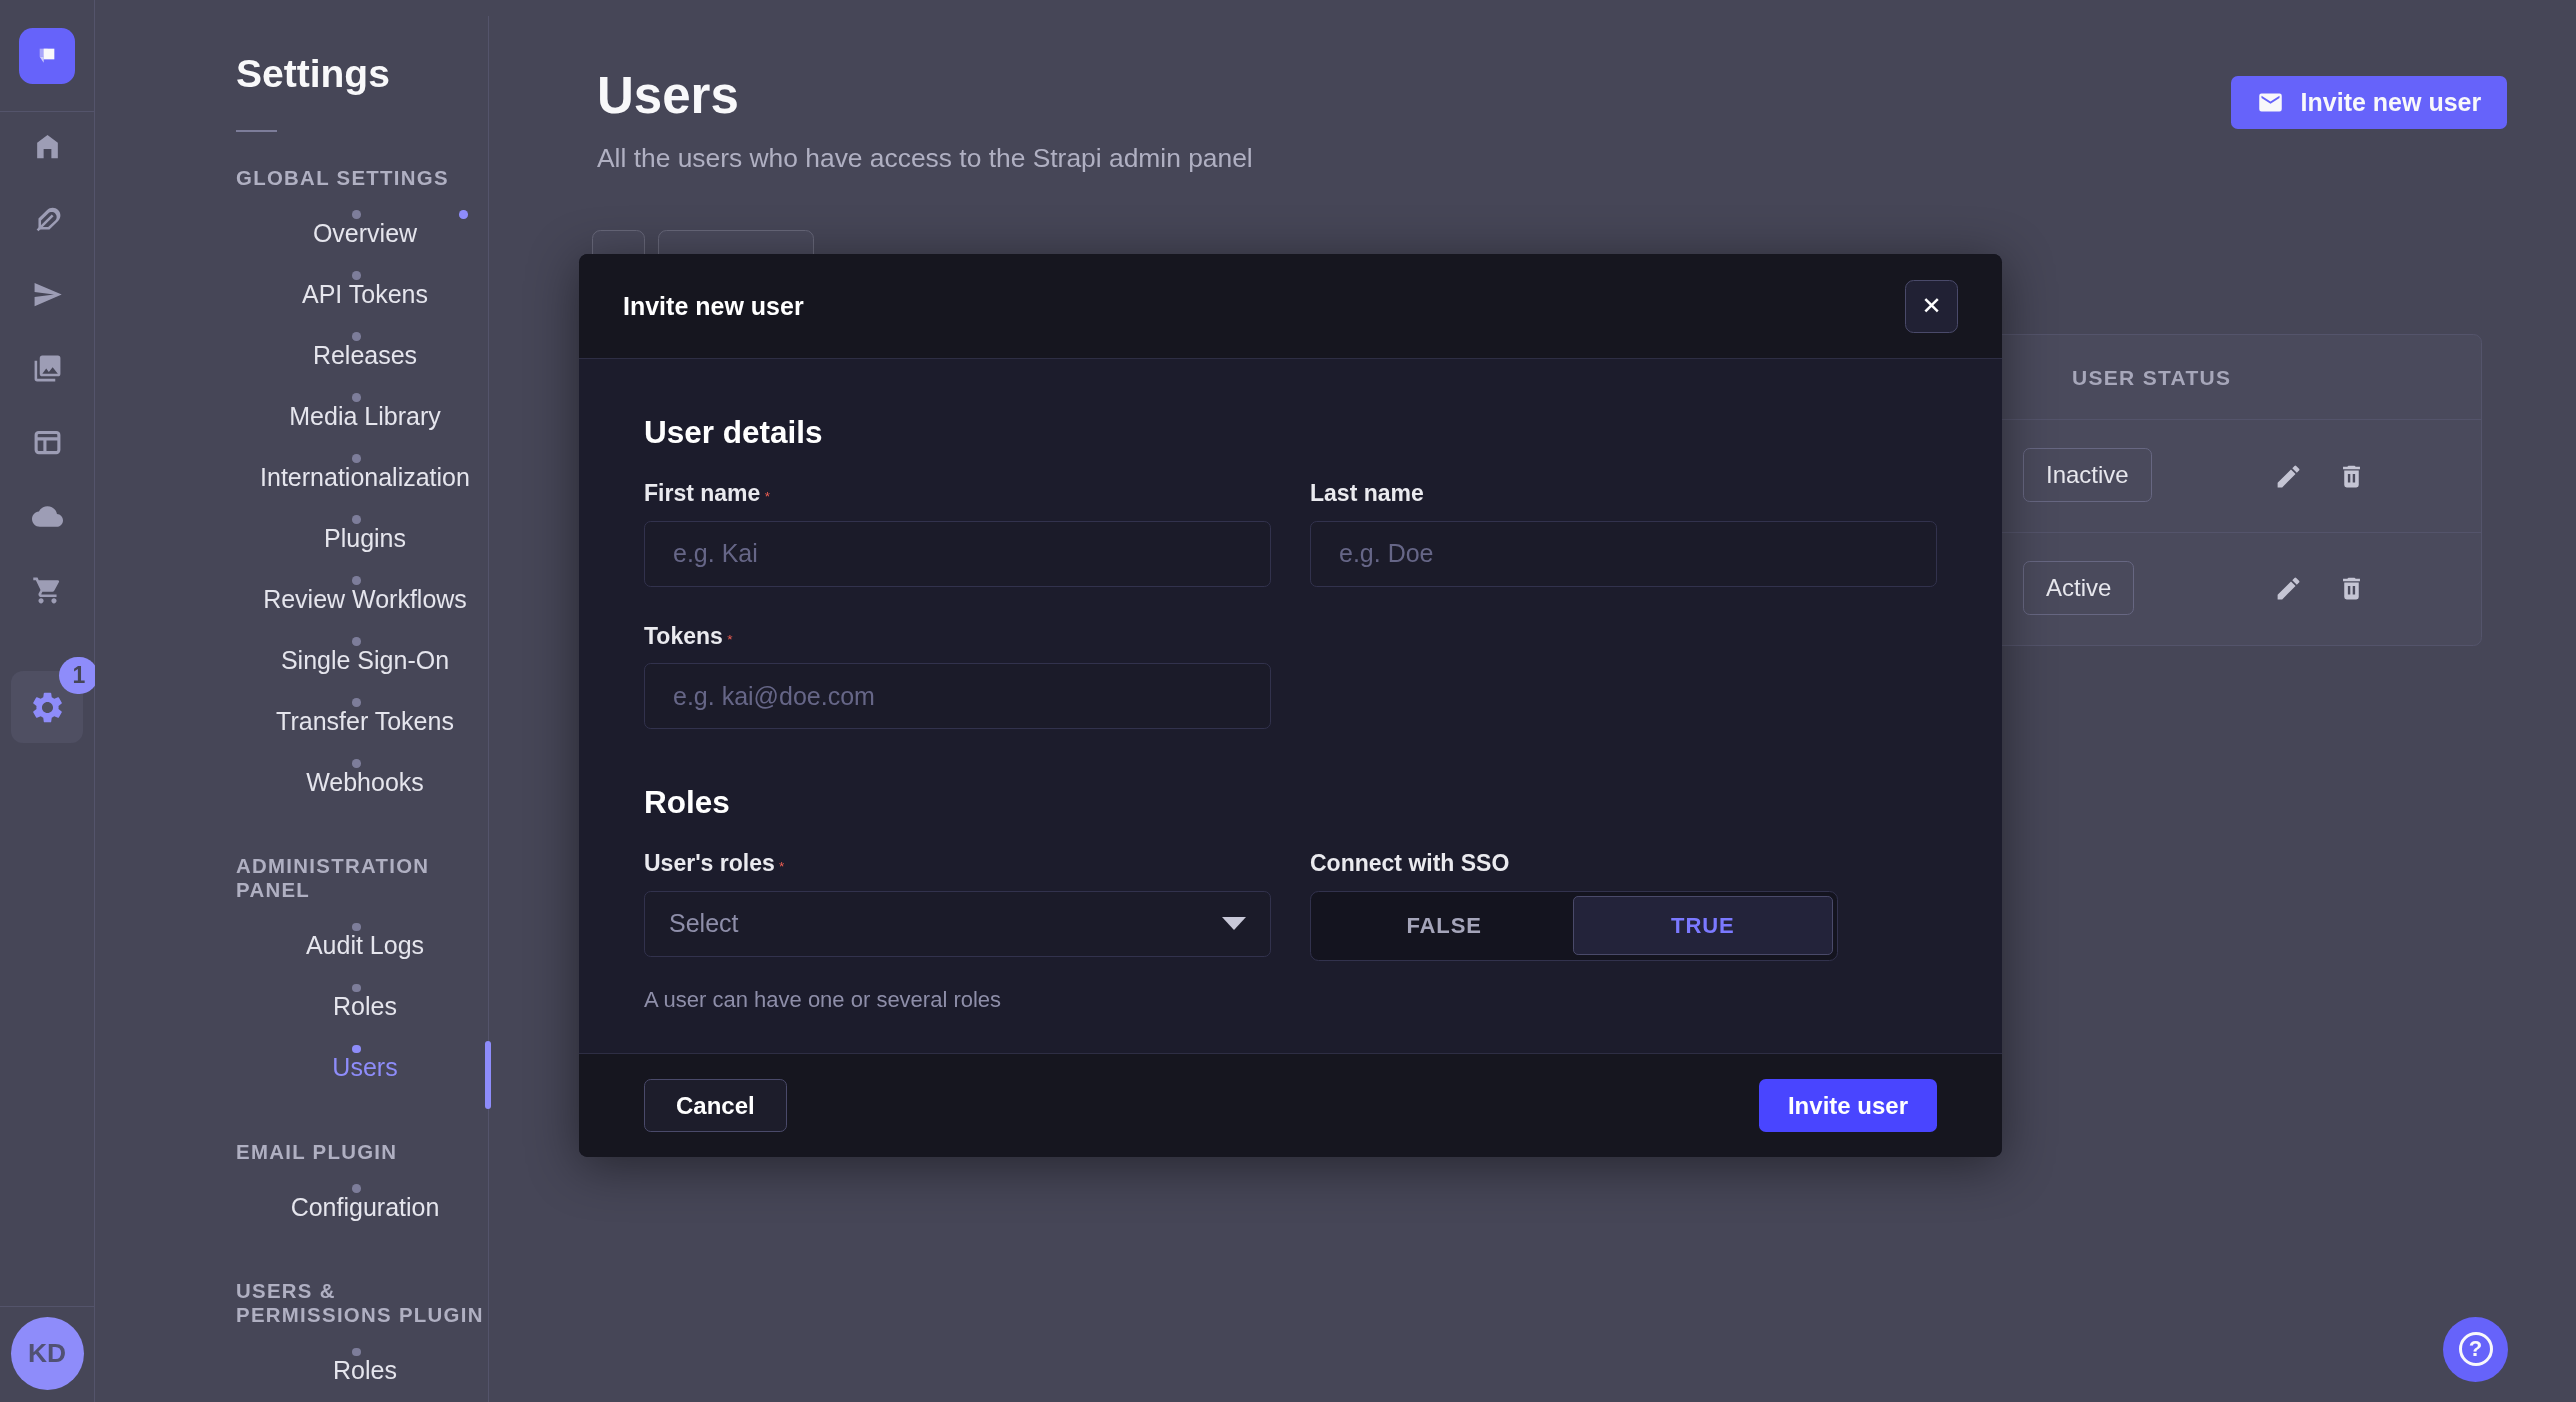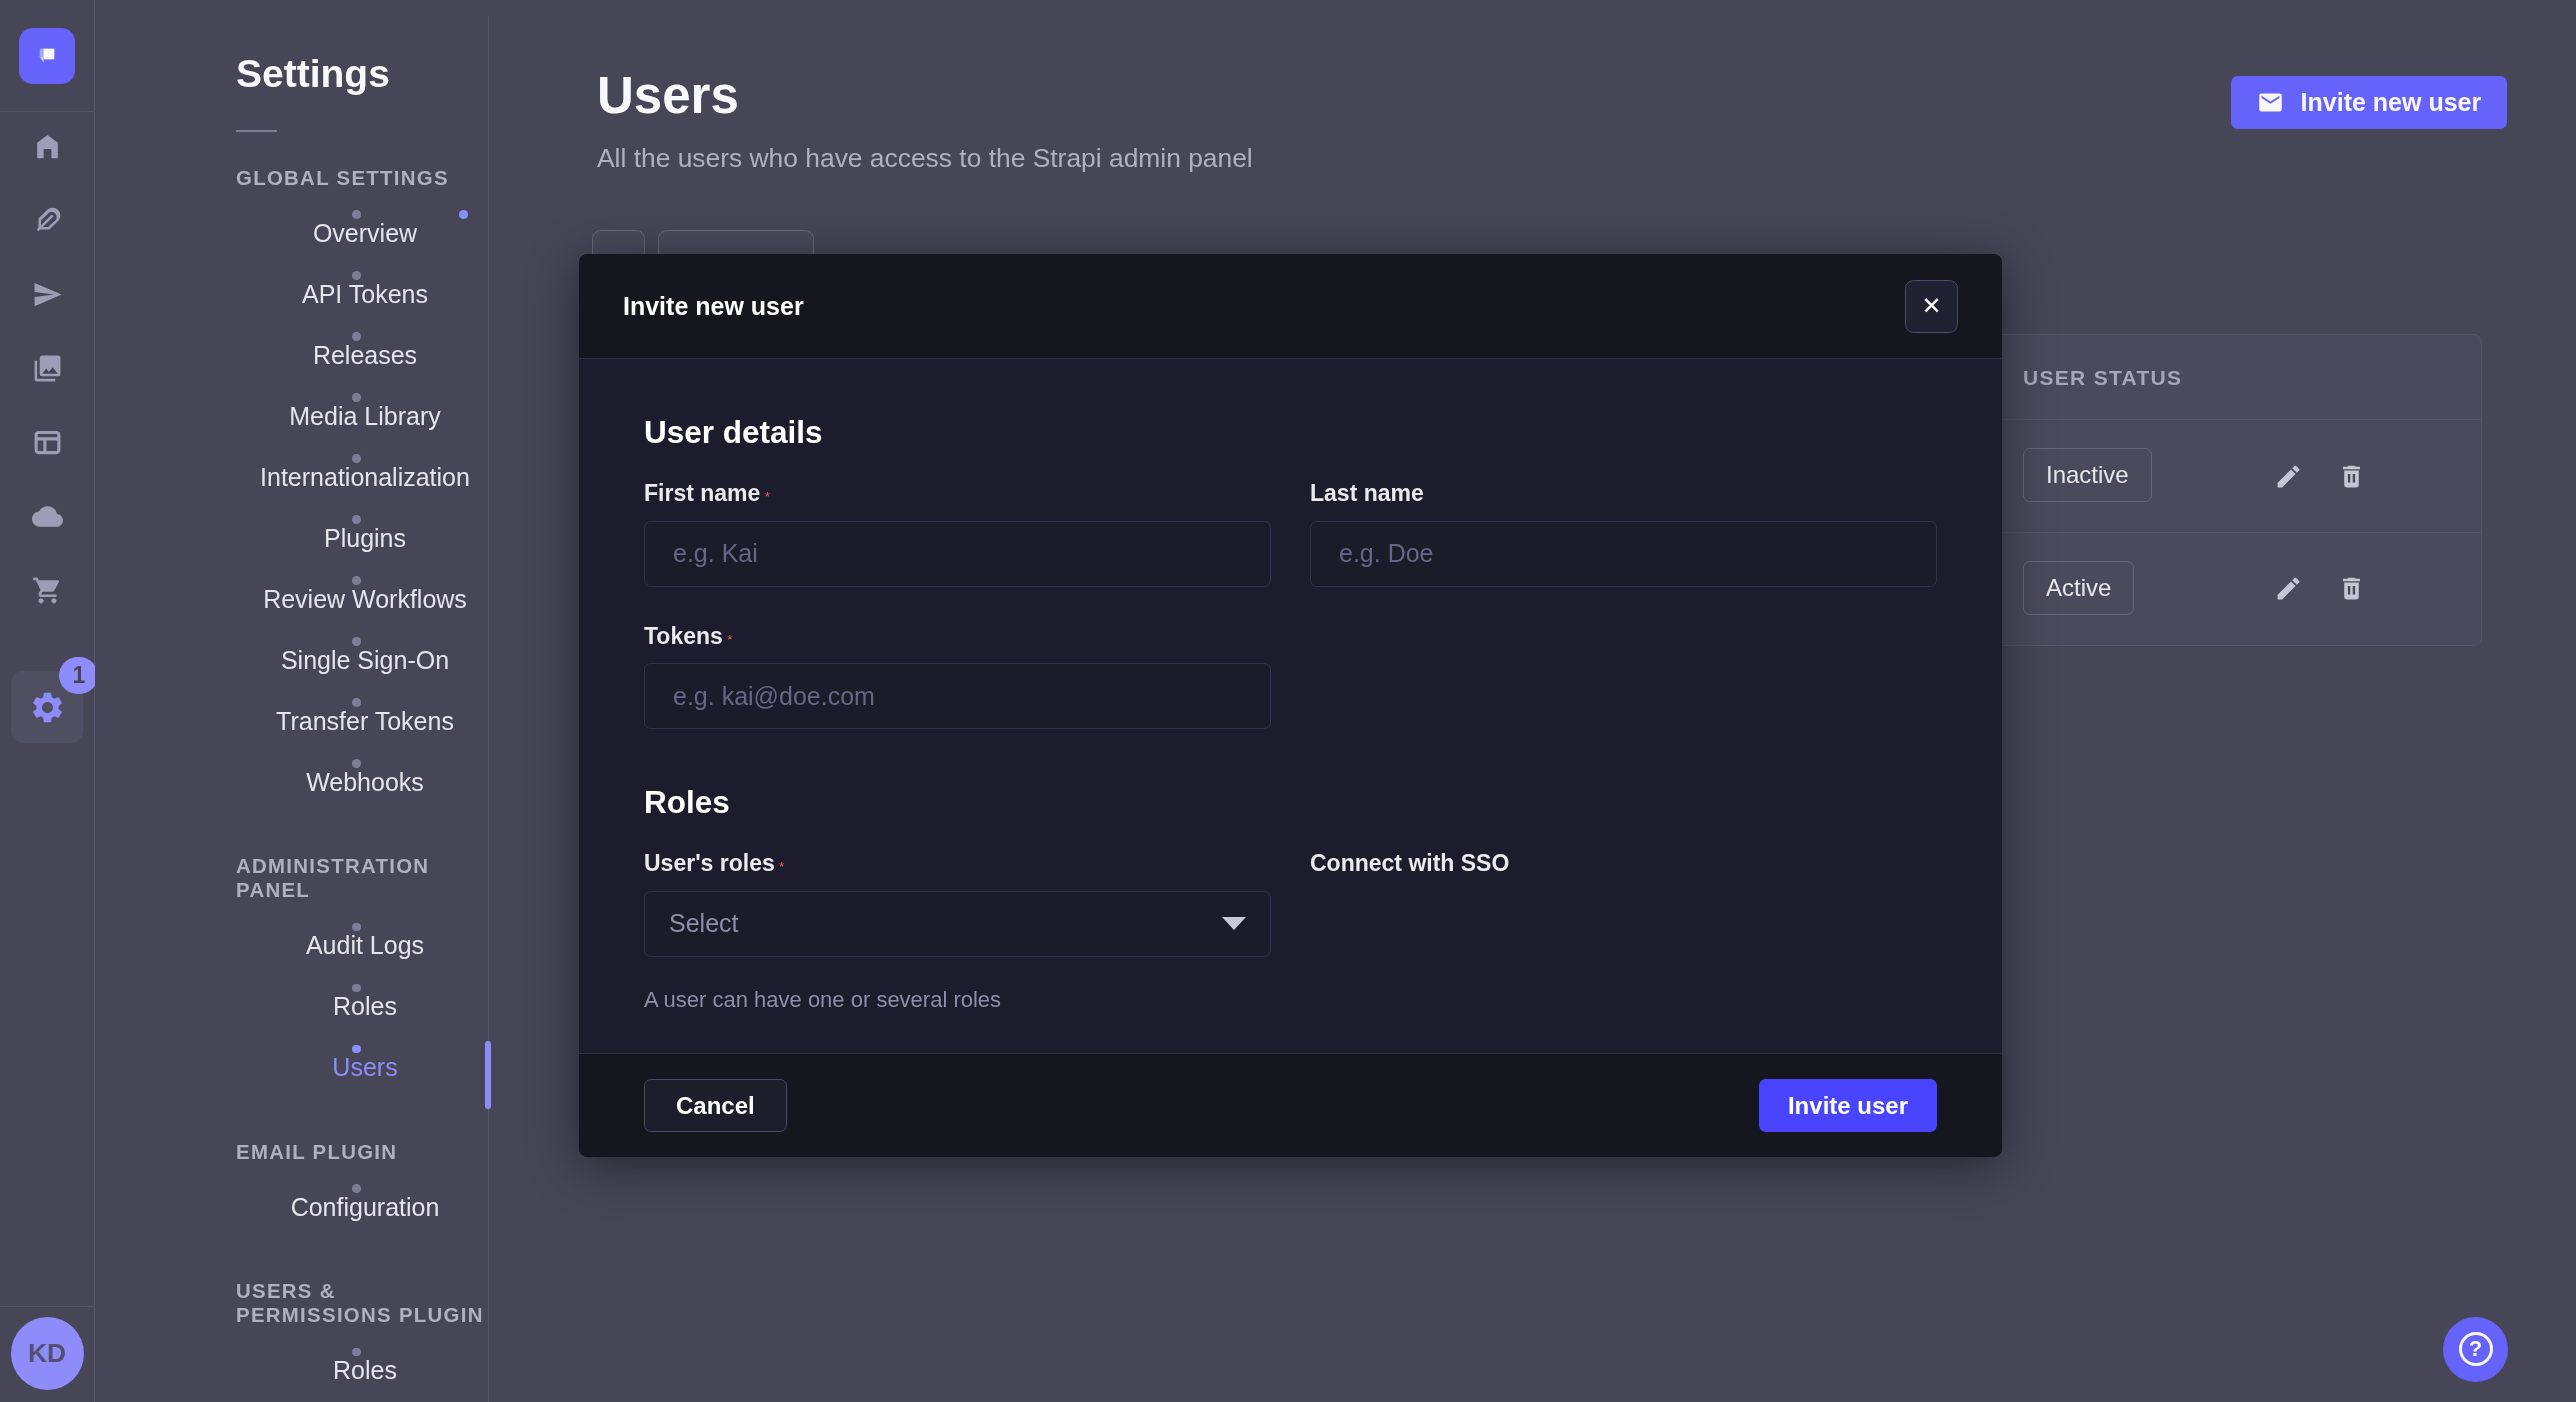--- a/index.html
+++ b/index.html
@@ -54,21 +54,21 @@
     gap:17px;cursor:pointer;}
   .invite-top-btn svg{width:27px;height:27px;}
   .partial-btn{position:absolute;top:230px;height:60px;border:1.7px solid #4a4a5e;border-radius:8.5px;
     background:#26263a;cursor:pointer;}
   .search-partial{left:100px;width:53px;}
   .filters-partial{left:166px;width:156px;}
 
   .table-card{position:absolute;left:105px;top:334px;width:1885px;height:312px;background:#26263a;
     border:1.7px solid #32324d;border-radius:8.5px;}
   .tc-header{position:relative;height:85px;border-bottom:1.7px solid #32324d;}
-  .tc-coltitle{position:absolute;left:1425px;top:31px;font-size:21px;font-weight:700;
+  .tc-coltitle{position:absolute;left:1474px;top:31px;font-size:21px;font-weight:700;
     letter-spacing:1.3px;color:#9a9ab0;}
   .tc-row{position:relative;height:112px;cursor:pointer;}
   .tc-row + .tc-row{border-top:1.7px solid #32324d;}
   .status-badge{position:absolute;left:1425px;top:28px;padding:12px 22px;border:1.7px solid #4a4a6a;
     border-radius:6.8px;font-size:24px;color:#eaeaef;}
   .row-actions{position:absolute;left:1676px;top:0;height:100%;display:flex;align-items:center;gap:34px;}
   .action-icon{width:29px;height:29px;color:#c0c0d0;cursor:pointer;}
   .action-icon svg{width:29px;height:29px;display:block;}
 
   .help-fab{position:absolute;right:68px;bottom:20.4px;width:65px;height:65px;border-radius:50%;
@@ -357,20 +357,24 @@
         <div>
           <span class="field-label">User's roles</span><span class="req">*</span>
           <div class="select-box">
             <span>Select</span>
             <span class="chevron"></span>
           </div>
           <div class="hint">A user can have one or several roles</div>
         </div>
         <div>
           <span class="field-label">Connect with SSO</span>
+          <div class="toggle">
+            <div class="seg">FALSE</div>
+            <div class="seg selected">TRUE</div>
+          </div>
         </div>
       </div>
     </div>
 
     <div class="modal-footer">
       <div class="cancel-btn">Cancel</div>
       <div class="submit-btn">Invite user</div>
     </div>
   </div>
 

